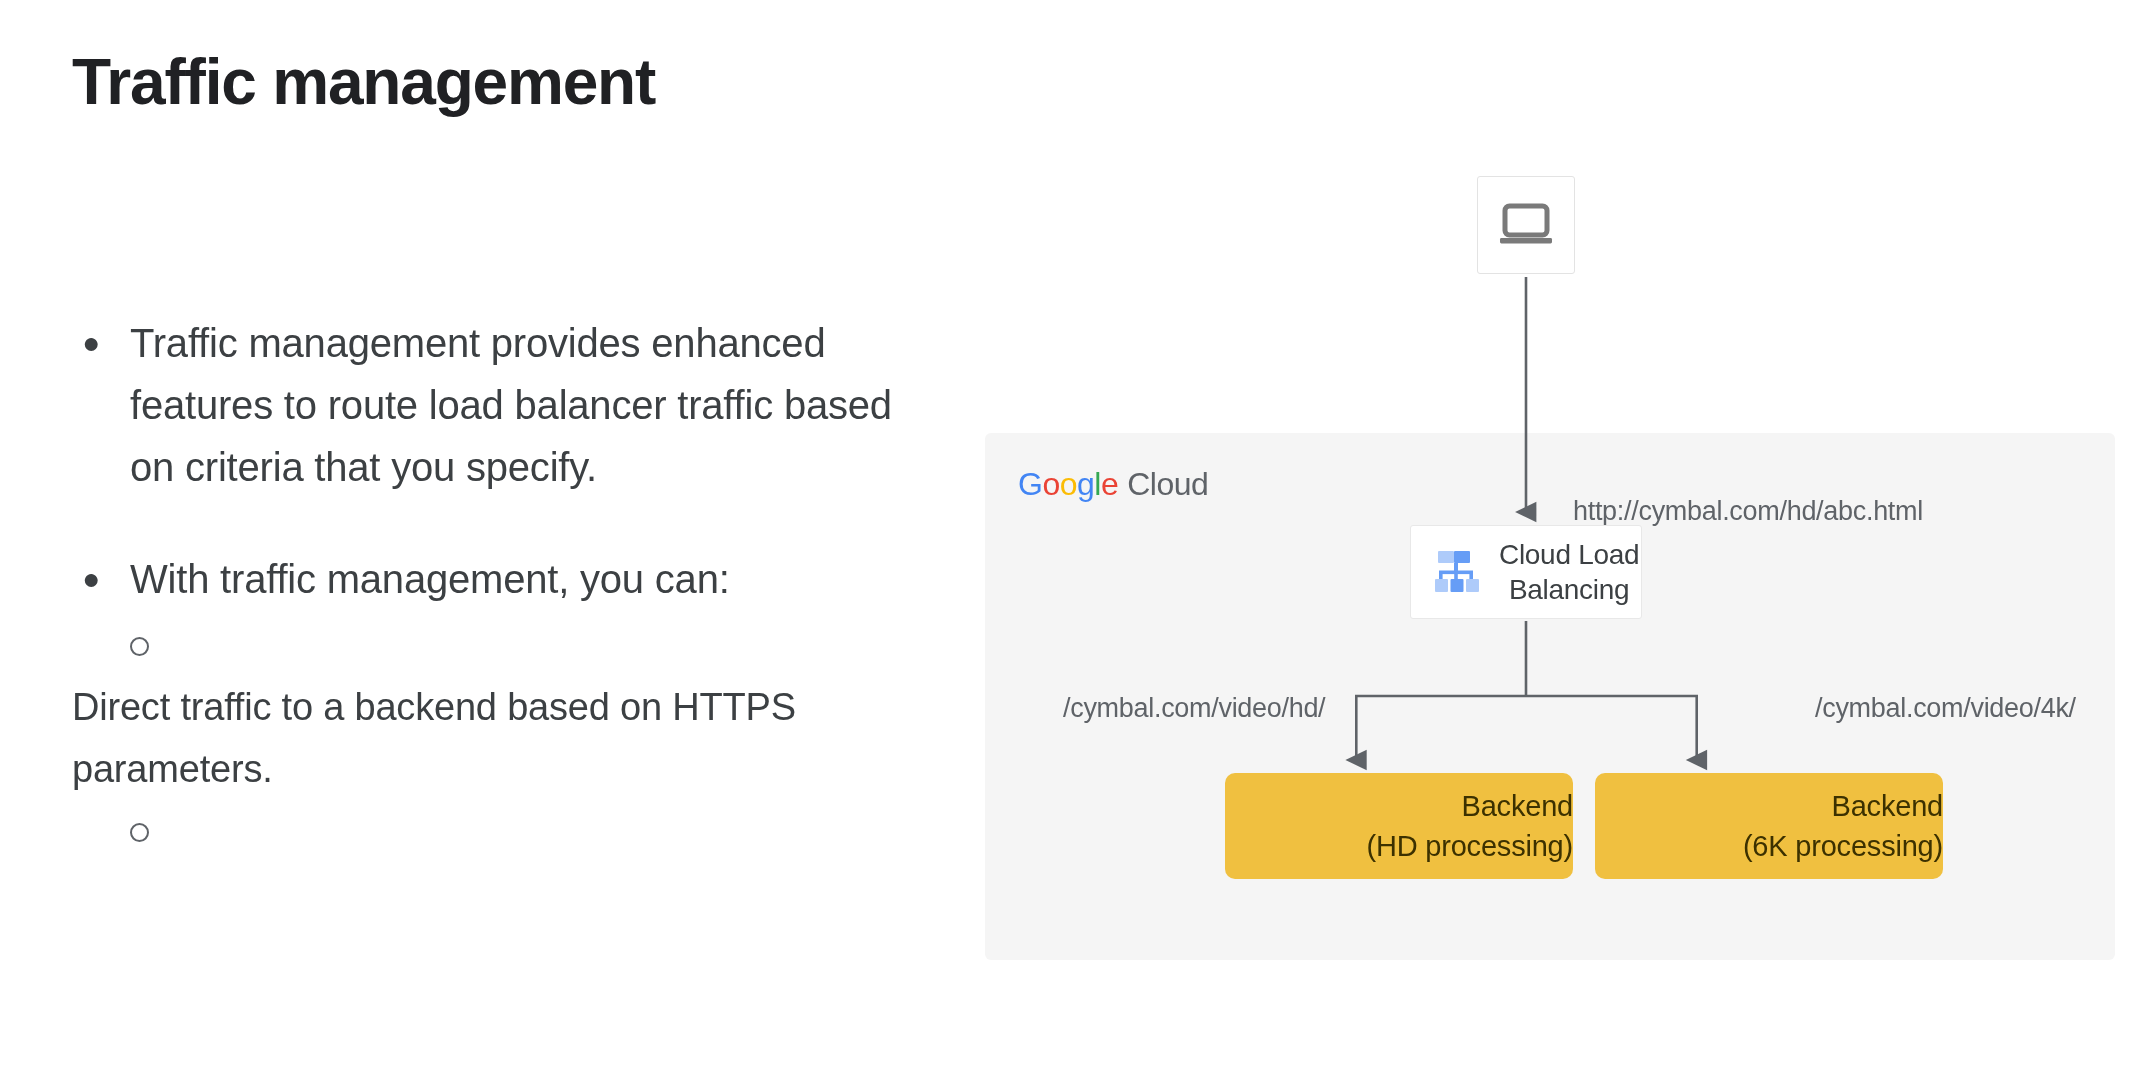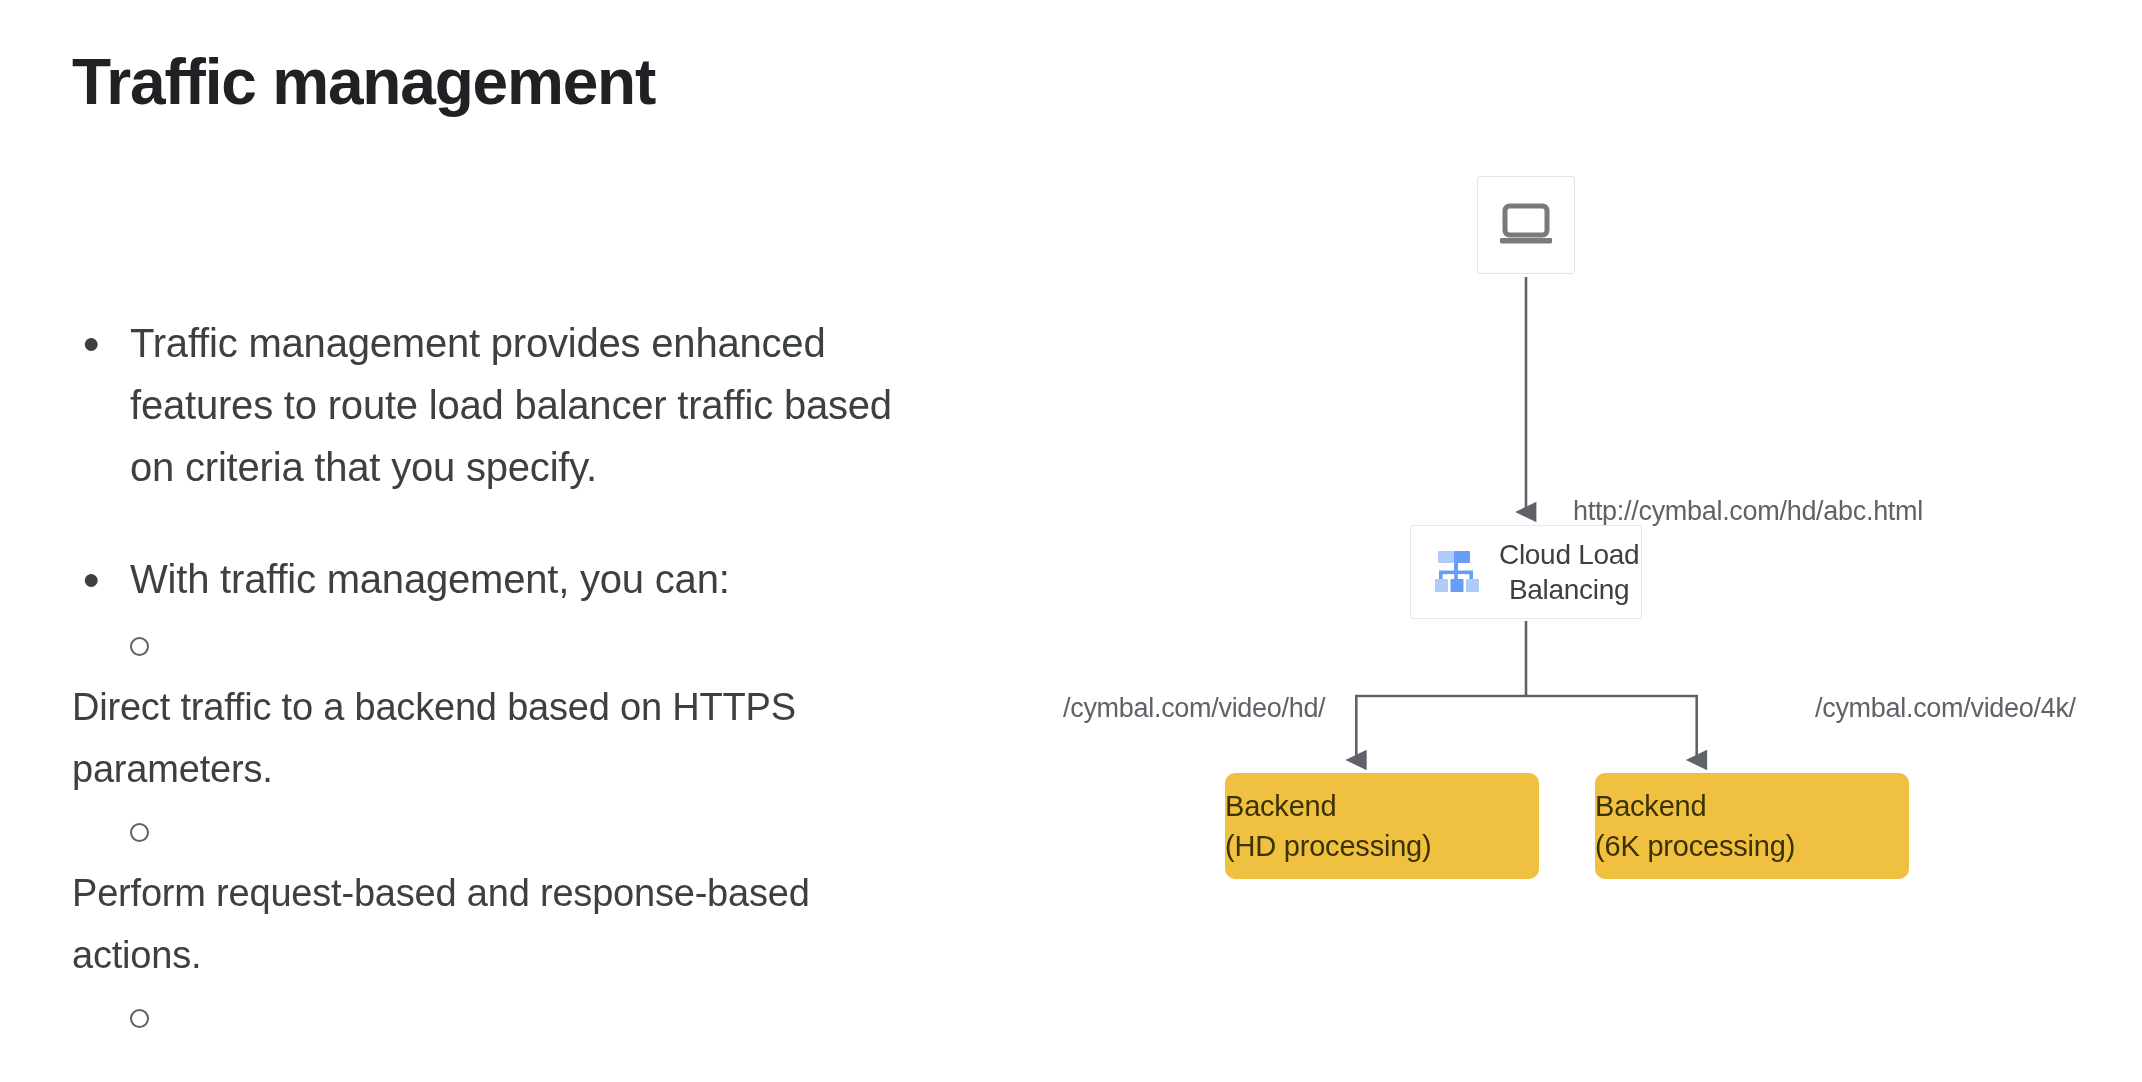--- a/index.html
+++ b/index.html
@@ -186,27 +186,27 @@
     white-space: nowrap;
     letter-spacing: -0.3px;
     margin-left: 42px;
   }
   #branch-label-hd { left: 36px; top: 533px; }
   #branch-label-4k { left: 788px; top: 533px; }
 
   
   .backend-box {
     position: absolute;
-    width: 314px;
+    width: 348px;
     height: 106px;
     background: #f0c040;
     border-radius: 10px;
     display: flex;
     flex-direction: column;
-    align-items: flex-start;
+    align-items: flex-end;
     justify-content: center;
     color: #3c3100;
     font-size: 29px;
     line-height: 40px;
     letter-spacing: -0.2px;
   }
   #backend-hd { left: 240px; top: 613px; }
   #backend-4k { left: 610px; top: 613px; }
 
   #connectors {
@@ -237,32 +237,33 @@
       <div class="bullet-marker">●</div>
       <div class="bullet-text">With traffic management, you can:</div>
     </div>
     <div class="sub-list">
       <div class="sub-row">
         <div class="sub-marker"><span></span></div>
         <div class="sub-text">Direct traffic to a backend based on HTTPS parameters.</div>
       </div>
       <div class="sub-row">
         <div class="sub-marker"><span></span></div>
-        <div class="sub-text">Perform request-based and response-based actions.</div>
       </div>
-      <div class="sub-row">
-        <div class="sub-marker"><span></span></div>
-      </div>
     </div>
   </div>
 
 </div>
 
 <div id="diagram">
 
+  <div id="gcp-panel">
+    <div id="gcp-logo">
+      <span class="g1">G</span><span class="g2">o</span><span class="g3">o</span><span class="g4">g</span><span class="g5">l</span><span class="g6">e</span><span class="cloud">Cloud</span>
+    </div>
+  </div>
 
   <svg id="connectors" viewBox="0 0 1135 810" xmlns="http://www.w3.org/2000/svg">
     <defs>
       <marker id="arrowhead" markerWidth="9" markerHeight="9" refX="4.5" refY="4.4" orient="auto">
         <path d="M0.6,0.4 L8.4,0.4 L4.5,8.6 Z" fill="#5f6368"></path>
       </marker>
     </defs>
 
     <line x1="541" y1="117" x2="541" y2="352" stroke="#5f6368" stroke-width="2.6" marker-end="url(#arrowhead)"></line>
 

